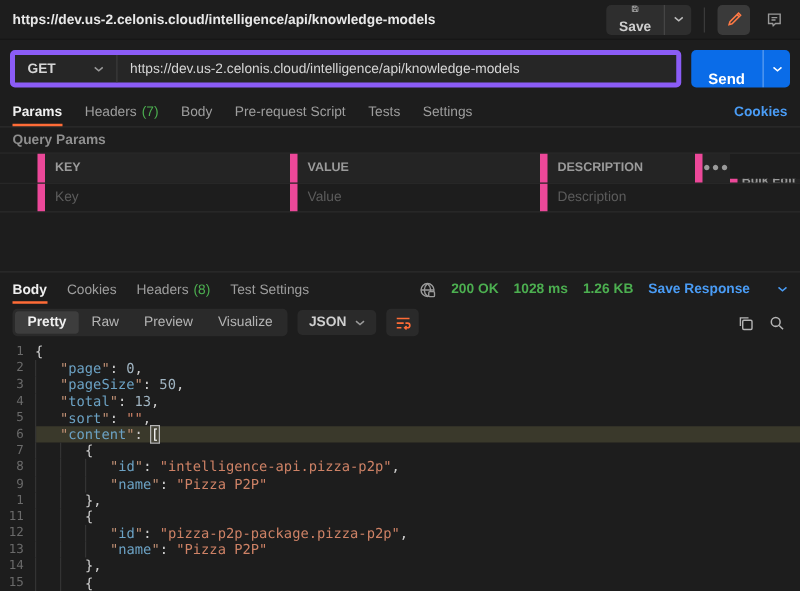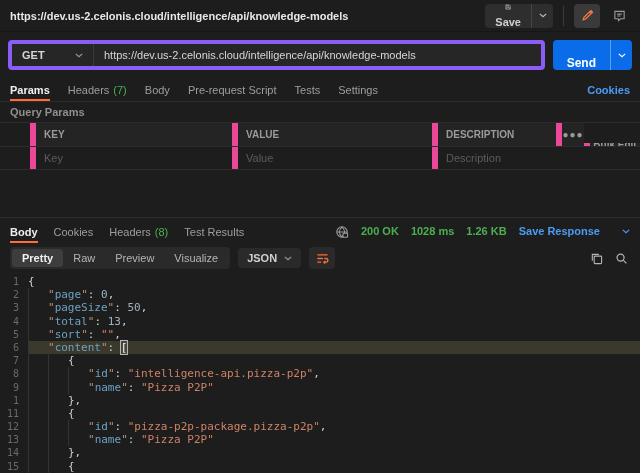--- a/index.html
+++ b/index.html
@@ -221,21 +221,21 @@
         <span>Body</span>
       </div>
       <div class="tab">
         <span>Cookies</span>
       </div>
       <div class="tab">
         <span>Headers</span>
         <span class="count">(8)</span>
       </div>
       <div class="tab">
-        <span>Test Results</span>
+        <span>Test Settings</span>
       </div>
     </div>
   <div class="resp-right">
     <span class="net-icon">
       <svg width="14" height="14" viewBox="0 0 14 14" fill="none" stroke="currentColor" stroke-width="1.1">
           <circle cx="7" cy="7" r="5.2"></circle>
           <path d="M1.8 7h10.4 M7 1.8c-3.5 3.4-3.5 7 0 10.4 M7 1.8c3.5 3.4 3.5 7 0 10.4"></path>
           <rect x="8" y="8.3" width="4.6" height="4" rx="0.8" fill="#1d1d1d" stroke="currentColor"></rect>
         </svg>
     </span>

